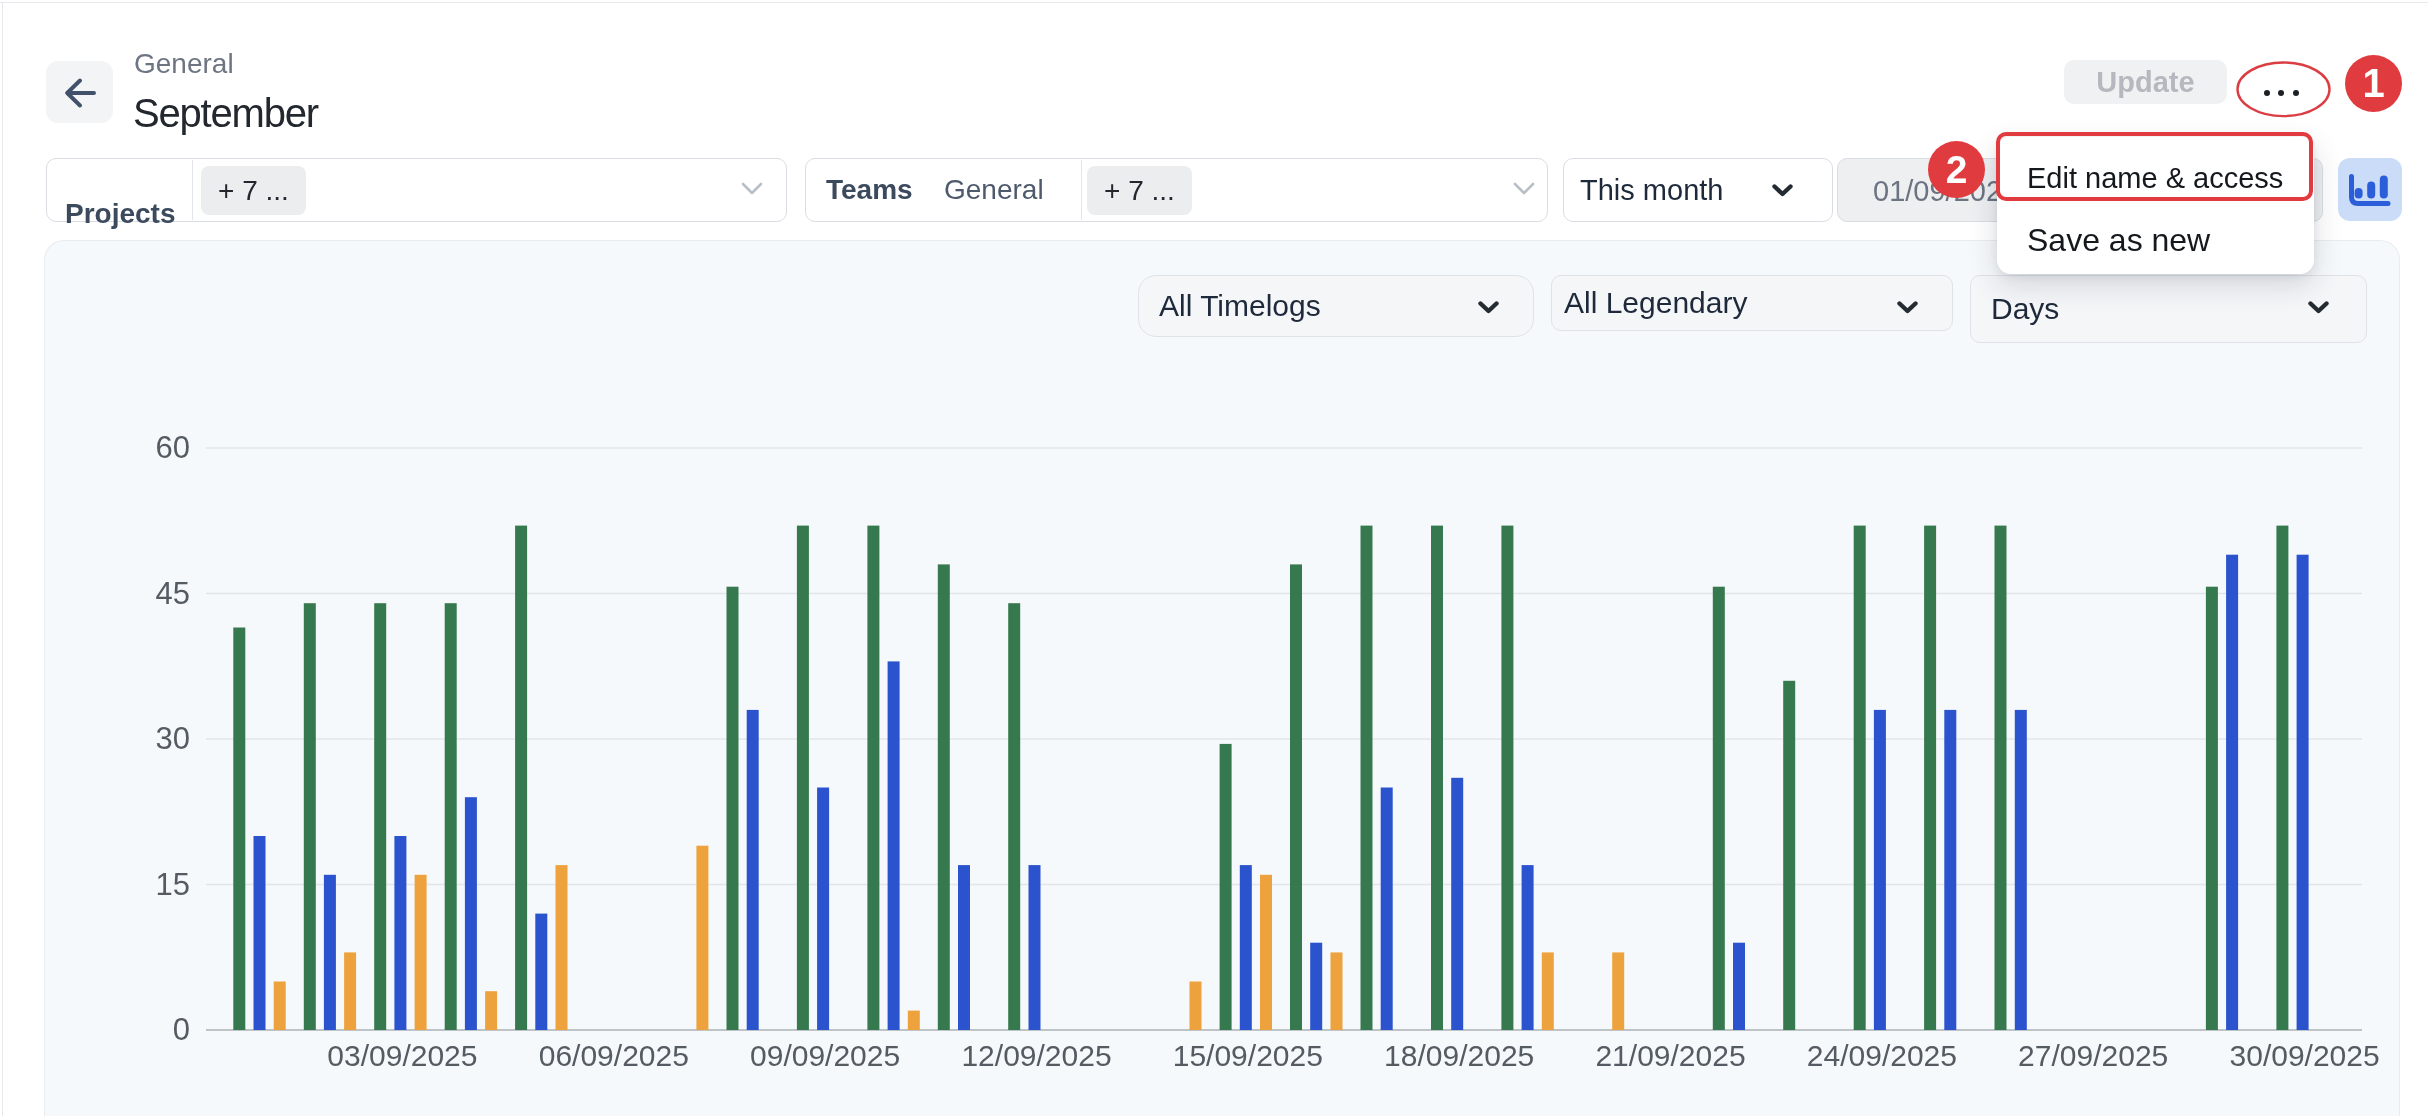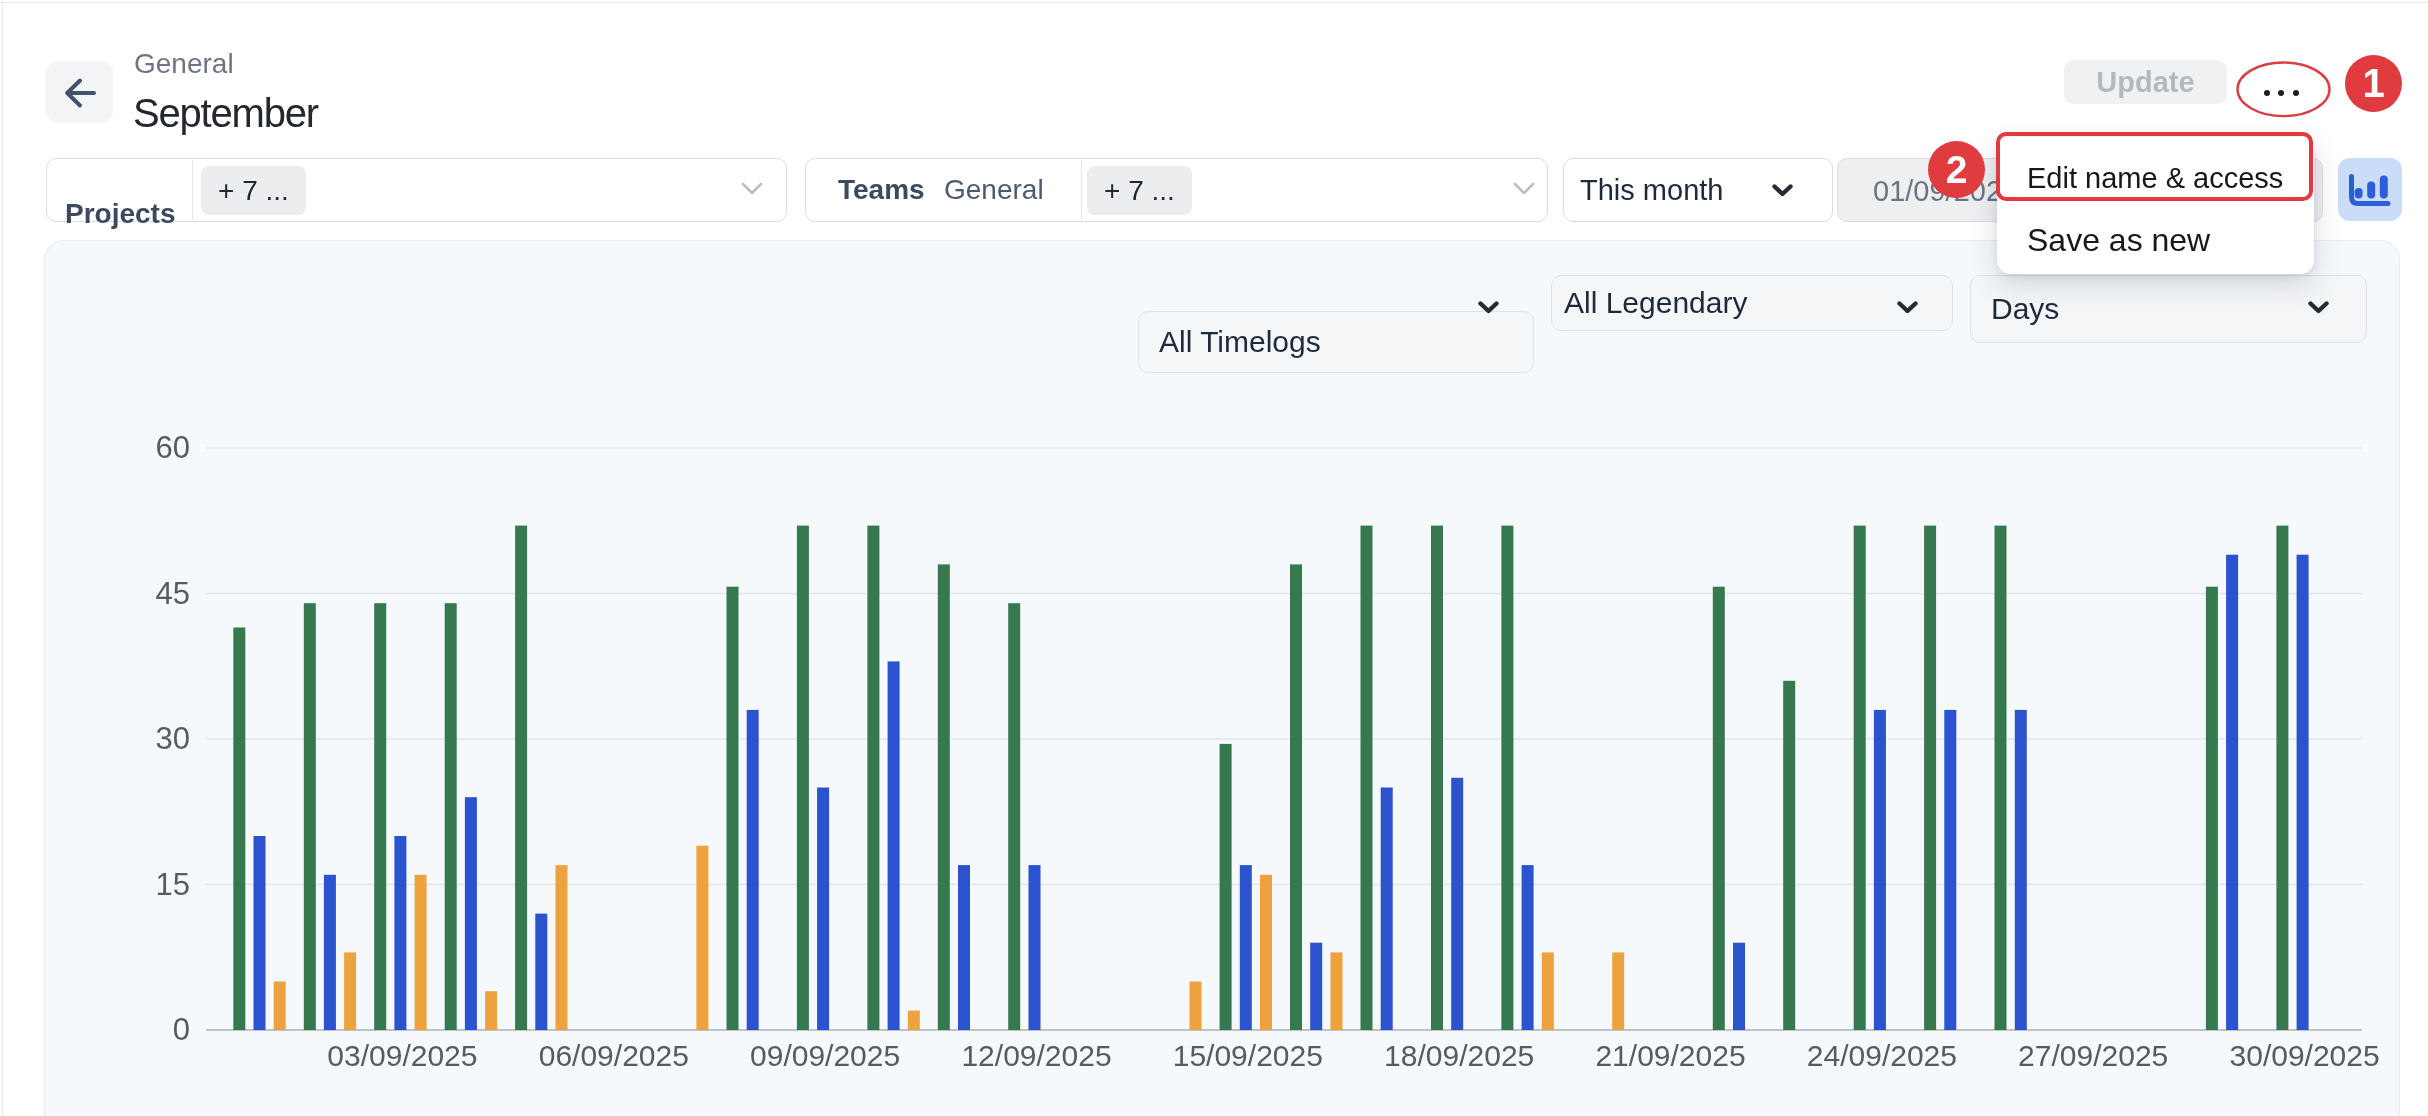--- a/index.html
+++ b/index.html
@@ -30,21 +30,21 @@
 <div class="abs" style="left:46px;top:158px;width:741px;height:64px;background:#fff;border:1.5px solid #d9dde2;border-radius:10px;"></div>
 <div class="abs" style="left:65px;top:158px;height:64px;display:flex;align-items:center;font-size:28px;font-weight:bold;color:#3c4a5e;margin-top:24px;">Projects</div>
 <div class="abs" style="left:192px;top:160px;width:1px;height:60px;background:#e2e5e9;"></div>
 <div class="abs" style="left:201px;top:166px;width:105px;height:49px;background:#ebedee;border-radius:8px;
      display:flex;align-items:center;justify-content:center;font-size:28px;color:#23272d;">+ 7 ...</div>
 <svg class="abs" style="left:741px;top:182px;" width="22" height="14" viewBox="0 0 22 14">
   <path d="M2 2 L11 11 L20 2" fill="none" stroke="#b9bfc6" stroke-width="2.6" stroke-linecap="round" stroke-linejoin="round"></path>
 </svg>
 
 <div class="abs" style="left:805px;top:158px;width:743px;height:64px;background:#fff;border:1.5px solid #d9dde2;border-radius:10px;"></div>
-<div class="abs" style="left:826px;top:158px;height:64px;display:flex;align-items:center;font-size:28px;font-weight:bold;color:#3c4a5e;margin-left:12px;">Teams</div>
+<div class="abs" style="left:826px;top:158px;height:64px;display:flex;align-items:center;font-size:28px;font-weight:bold;color:#3c4a5e;">Teams</div>
 <div class="abs" style="left:944px;top:158px;height:64px;display:flex;align-items:center;font-size:28px;color:#4e5a6c;">General</div>
 <div class="abs" style="left:1081px;top:160px;width:1px;height:60px;background:#e2e5e9;"></div>
 <div class="abs" style="left:1087px;top:166px;width:105px;height:49px;background:#ebedee;border-radius:8px;
      display:flex;align-items:center;justify-content:center;font-size:28px;color:#23272d;">+ 7 ...</div>
 <svg class="abs" style="left:1513px;top:182px;" width="22" height="14" viewBox="0 0 22 14">
   <path d="M2 2 L11 11 L20 2" fill="none" stroke="#b9bfc6" stroke-width="2.6" stroke-linecap="round" stroke-linejoin="round"></path>
 </svg>
 
 <div class="abs" style="left:1563px;top:158px;width:270px;height:64px;background:#fff;border:1.5px solid #d9dde2;border-radius:10px;"></div>
 <div class="abs" style="left:1580px;top:158px;height:64px;display:flex;align-items:center;font-size:29px;color:#1e2a3b;">This month</div>
@@ -58,22 +58,22 @@
 <div class="abs" style="left:2338px;top:158px;width:64px;height:63px;border-radius:12px;background:#cbdcf8;"></div>
 <svg class="abs" style="left:2349px;top:174px;" width="42" height="32" viewBox="0 0 42 32">
   <path d="M2.5 2.5 V23 Q2.5 29.5 9 29.5 H39" fill="none" stroke="#2b5ed8" stroke-width="5" stroke-linecap="round"></path>
   <rect x="5.6" y="14" width="8" height="10.5" rx="4" fill="#2b5ed8"></rect>
   <rect x="18.2" y="7.5" width="8" height="17" rx="4" fill="#2b5ed8"></rect>
   <rect x="30.8" y="1.5" width="8" height="23" rx="4" fill="#2b5ed8"></rect>
 </svg>
 
 <div class="abs" style="left:44px;top:240px;width:2356px;height:880px;background:#f6f9fb;border:1px solid #e9ecef;border-bottom:none;border-radius:20px 20px 0 0;"></div>
 
-<div class="abs" style="left:1138px;top:275px;width:396px;height:62px;background:#f4f6f8;border:1.5px solid #dfe3e7;border-radius:10px;
-     display:flex;align-items:center;font-size:30px;color:#1e293b;padding-left:20px;margin-top:36px;">All Timelogs</div>
+<div class="abs" style="left:1138px;top:275px;width:396px;height:62px;background:#f4f6f8;border:1.5px solid #dfe3e7;border-radius:18px;
+     display:flex;align-items:center;font-size:30px;color:#1e293b;padding-left:20px;">All Timelogs</div>
 <svg class="abs" style="left:1478px;top:301px;" width="21" height="13" viewBox="0 0 21 13">
   <path d="M2.5 2.5 L10.5 10 L18.5 2.5" fill="none" stroke="#252b33" stroke-width="4.4" stroke-linecap="round" stroke-linejoin="round"></path>
 </svg>
 <div class="abs" style="left:1551px;top:275px;width:402px;height:56px;background:#f4f6f8;border:1.5px solid #dfe3e7;border-radius:10px;
      display:flex;align-items:center;font-size:30px;color:#1e293b;padding-left:12px;">All Legendary</div>
 <svg class="abs" style="left:1897px;top:301px;" width="21" height="13" viewBox="0 0 21 13">
   <path d="M2.5 2.5 L10.5 10 L18.5 2.5" fill="none" stroke="#252b33" stroke-width="4.4" stroke-linecap="round" stroke-linejoin="round"></path>
 </svg>
 <div class="abs" style="left:1970px;top:275px;width:397px;height:68px;background:#f4f6f8;border:1.5px solid #dfe3e7;border-radius:10px;
      display:flex;align-items:center;font-size:30px;color:#1e293b;padding-left:20px;">Days</div>

